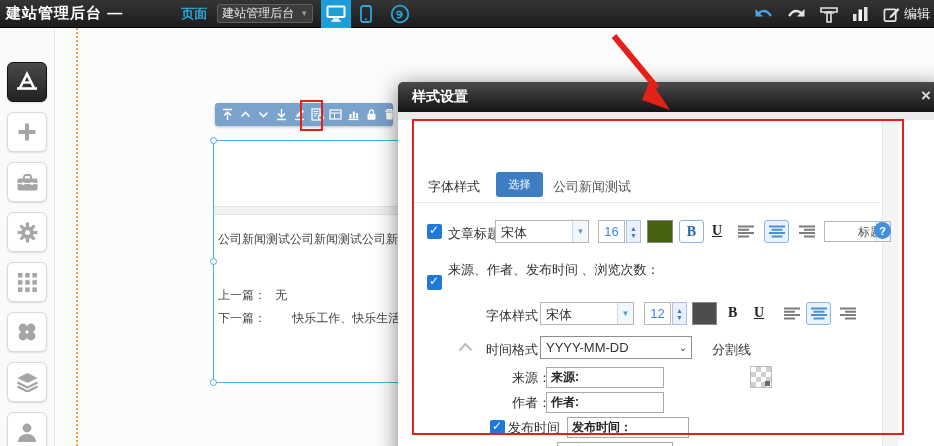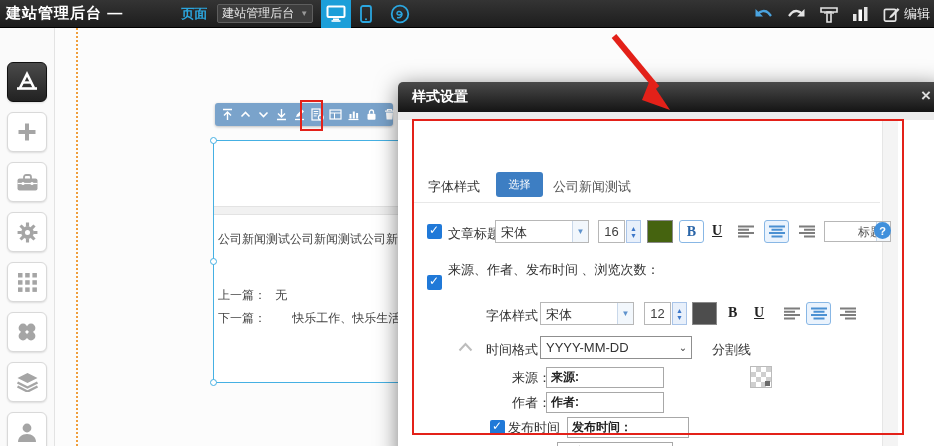--- a/index.html
+++ b/index.html
@@ -71,21 +71,21 @@
   .sep { position:absolute; left:16px; top:82px; width:466px; border-top:1px solid #e8e8e8; }
   .blue-btn { background:#3d7ec3; color:#fff; font-size:11px; border-radius:3px;
     display:flex; align-items:center; justify-content:center; }
   .cbx { width:15px; height:15px; background:#2079d8; border-radius:2px; position:relative; }
   .cbx::after { content:"✓"; position:absolute; left:2px; top:-1px; color:#fff; font-size:12px; font-weight:bold; }
   .combo { border:1px solid #b7b7b7; background:#fff; display:flex; height:23px; }
   .combo .txt { flex:1; padding:3px 5px; font-size:13px; color:#333; white-space:nowrap; overflow:hidden; }
   .combo .arr { width:16px; border-left:1px solid #c9d8ea; background:#f2f7fc; color:#5e92cc;
     text-align:center; font-size:8px; line-height:21px; }
   .numbox { border:1px solid #b7b7b7; background:#fff; height:23px; text-align:center;
-    font-size:13px; color:#404040; line-height:21px; }
+    font-size:13px; color:#3b82f6; line-height:21px; }
   .spin { width:15px; height:23px; border:1px solid #a9c4e8; background:#e8f0fb;
     display:flex; flex-direction:column; align-items:center; justify-content:center; }
   .spin i { font-style:normal; color:#3d77c9; font-size:7px; line-height:7px; }
   .swatch { height:23px; border:1px solid #8a8a8a; }
   .bbtn { width:25px; height:23px; border:1px solid #88b7e5; border-radius:3px; background:#fff;
     color:#2a65a8; font-weight:bold; font-family:"Liberation Serif",serif; font-size:14px;
     display:flex; align-items:center; justify-content:center; }
   .plainB { font-family:"Liberation Serif",serif; font-weight:bold; font-size:14px; color:#222; }
   .uline { text-decoration:underline; }
   .alignbox { width:25px; height:23px; border:1px solid #88b7e5; border-radius:3px; background:#eaf3fd;

